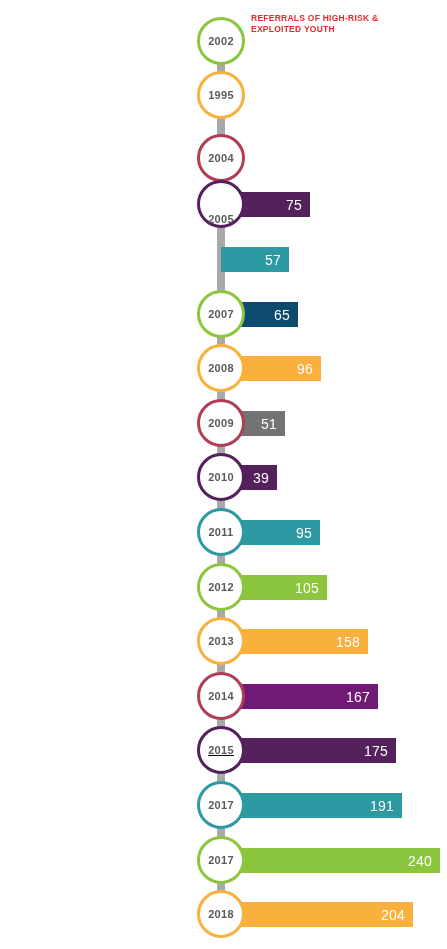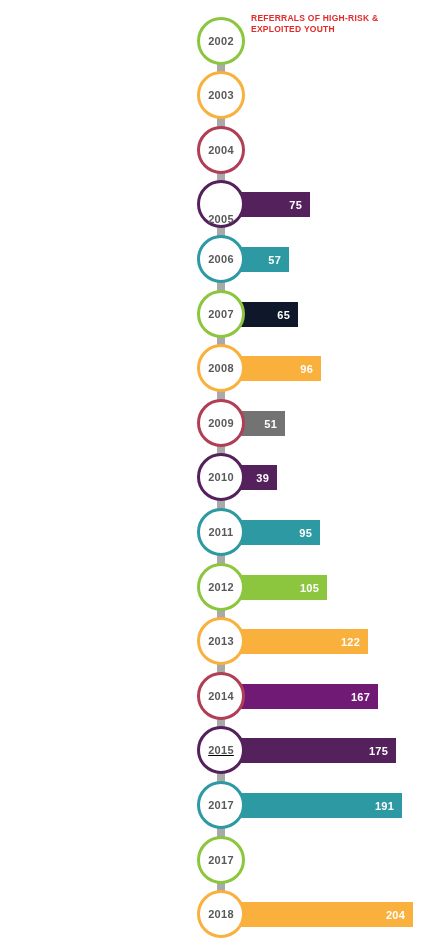--- a/index.html
+++ b/index.html
@@ -39,22 +39,22 @@
     border-radius:0px;
     z-index:2;
     box-sizing:border-box;
   }
   .bar-value{
     position:absolute;
     right:8px;
     top:50%;
     transform:translateY(-50%);
     color:#ffffff;
-    font-size:11px;
-    font-weight:bold;
+    font-size:14px;
+    font-weight:normal;
     letter-spacing:0.2px;
     line-height:1;
     white-space:nowrap;
   }
   .node{
     position:absolute;
     left:197px;
     top:2px;
     width:48px;
     height:48px;
@@ -98,46 +98,43 @@
   <div class="spine" style="top: 40px; height: 880px; background: rgb(169, 169, 169);"></div>
 
   <div id="rows-container">
       <div class="row" style="top: 15px;">
         <div class="node" style="border-color: rgb(140, 198, 62);">
           <span class="node-year">2002</span>
         </div>
       </div>
       <div class="row" style="top: 69px;">
         <div class="node" style="border-color: rgb(249, 176, 60);">
-          <span class="node-year">2003</span>
-        </div>
-      </div>
-      <div class="row" style="top: 124px;">
+          <span class="node-year">1995</span>
+        </div>
+      </div>
+      <div class="row" style="top: 132px;">
         <div class="node" style="border-color: rgb(176, 62, 85);">
           <span class="node-year">2004</span>
         </div>
       </div>
       <div class="row" style="top: 178px;">
         <div class="bar" style="width: 89px; background: rgb(85, 33, 92);">
           <span class="bar-value">75</span>
         </div>
         <div class="node" style="border-color: rgb(85, 33, 92); align-items: flex-end;">
           <span class="node-year">2005</span>
         </div>
       </div>
       <div class="row" style="top: 233px;">
         <div class="bar" style="width: 68px; background: rgb(45, 153, 163);">
           <span class="bar-value">57</span>
         </div>
-        <div class="node" style="border-color: rgb(45, 153, 163);">
-          <span class="node-year">2006</span>
-        </div>
       </div>
       <div class="row" style="top: 288px;">
-        <div class="bar" style="width: 77px; background: #0f172a;">
+        <div class="bar" style="width: 77px; background: #0c4a6e;">
           <span class="bar-value">65</span>
         </div>
         <div class="node" style="border-color: rgb(140, 198, 62);">
           <span class="node-year">2007</span>
         </div>
       </div>
       <div class="row" style="top: 342px;">
         <div class="bar" style="width: 100px; background: rgb(249, 176, 60);">
           <span class="bar-value">96</span>
         </div>
@@ -172,21 +169,21 @@
       <div class="row" style="top: 561px;">
         <div class="bar" style="width: 106px; background: rgb(140, 198, 62);">
           <span class="bar-value">105</span>
         </div>
         <div class="node" style="border-color: rgb(140, 198, 62);">
           <span class="node-year">2012</span>
         </div>
       </div>
       <div class="row" style="top: 615px;">
         <div class="bar" style="width: 147px; background: rgb(249, 176, 60);">
-          <span class="bar-value">122</span>
+          <span class="bar-value">158</span>
         </div>
         <div class="node" style="border-color: rgb(249, 176, 60);">
           <span class="node-year">2013</span>
         </div>
       </div>
       <div class="row" style="top: 670px;">
         <div class="bar" style="width: 157px; background: #701a75;">
           <span class="bar-value">167</span>
         </div>
         <div class="node" style="border-color: rgb(176, 62, 85);">
@@ -203,20 +200,23 @@
       </div>
       <div class="row" style="top: 779px;">
         <div class="bar" style="width: 181px; background: rgb(45, 153, 163);">
           <span class="bar-value">191</span>
         </div>
         <div class="node" style="border-color: rgb(45, 153, 163);">
           <span class="node-year">2017</span>
         </div>
       </div>
       <div class="row" style="top: 834px;">
+        <div class="bar" style="width: 219px; background: rgb(140, 198, 62);">
+          <span class="bar-value">240</span>
+        </div>
         <div class="node" style="border-color: rgb(140, 198, 62);">
           <span class="node-year">2017</span>
         </div>
       </div>
       <div class="row" style="top: 888px;">
         <div class="bar" style="width: 192px; background: rgb(249, 176, 60);">
           <span class="bar-value">204</span>
         </div>
         <div class="node" style="border-color: rgb(249, 176, 60);">
           <span class="node-year">2018</span>

